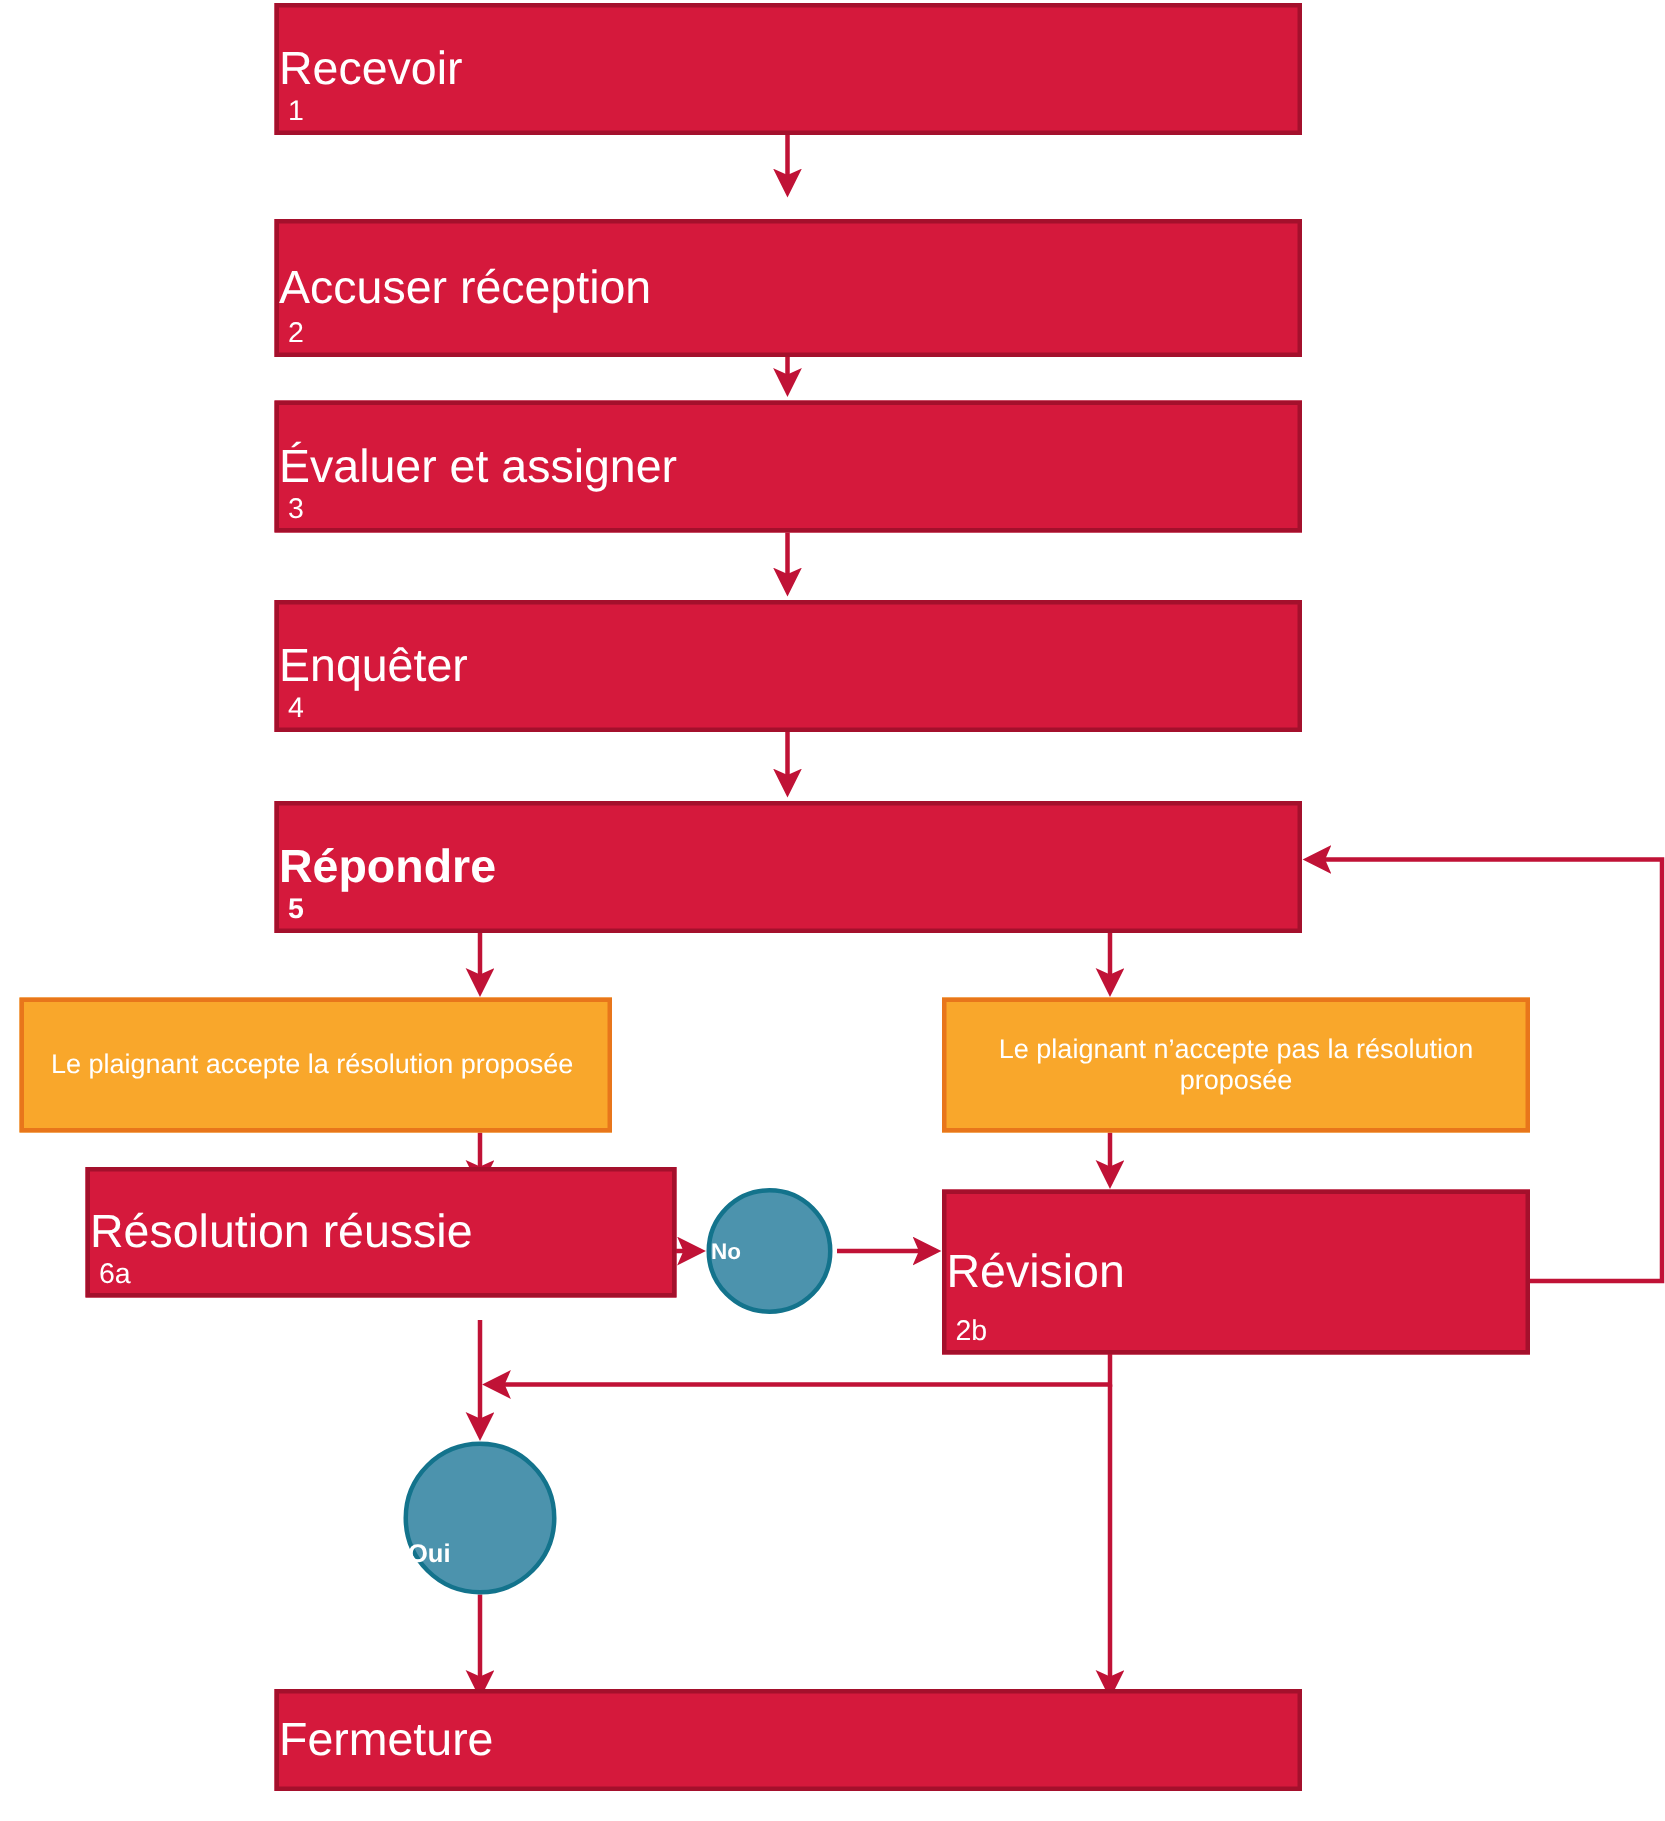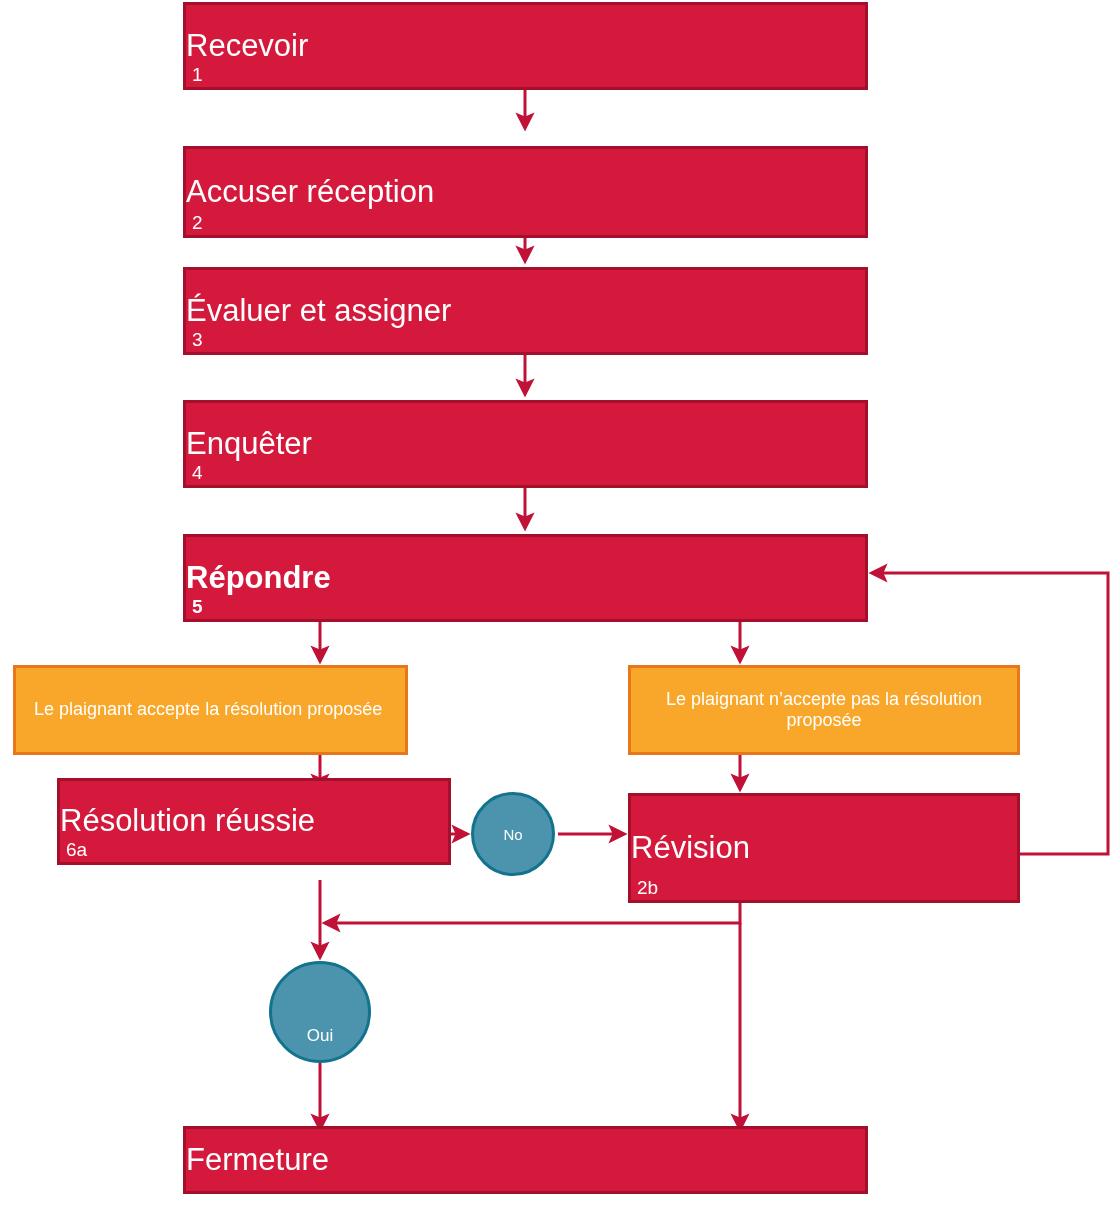--- a/index.html
+++ b/index.html
@@ -47,22 +47,23 @@
     line-height: 1;
   }
   .circle {
     position: absolute;
     box-sizing: border-box;
     border-radius: 50%;
     background: #4C93AD;
     border: 3px solid #13738C;
     display: flex;
     align-items: center;
-    justify-content: center;
+    justify-content: flex-start;
     color: #ffffff;
+    font-weight: bold;
   }
   .circle .circ-text {
     font-size: 15px;
   }
   .circle.big .circ-text {
     font-size: 17px;
     margin-top: 48px;
   }
   svg.links {
     position: absolute;

